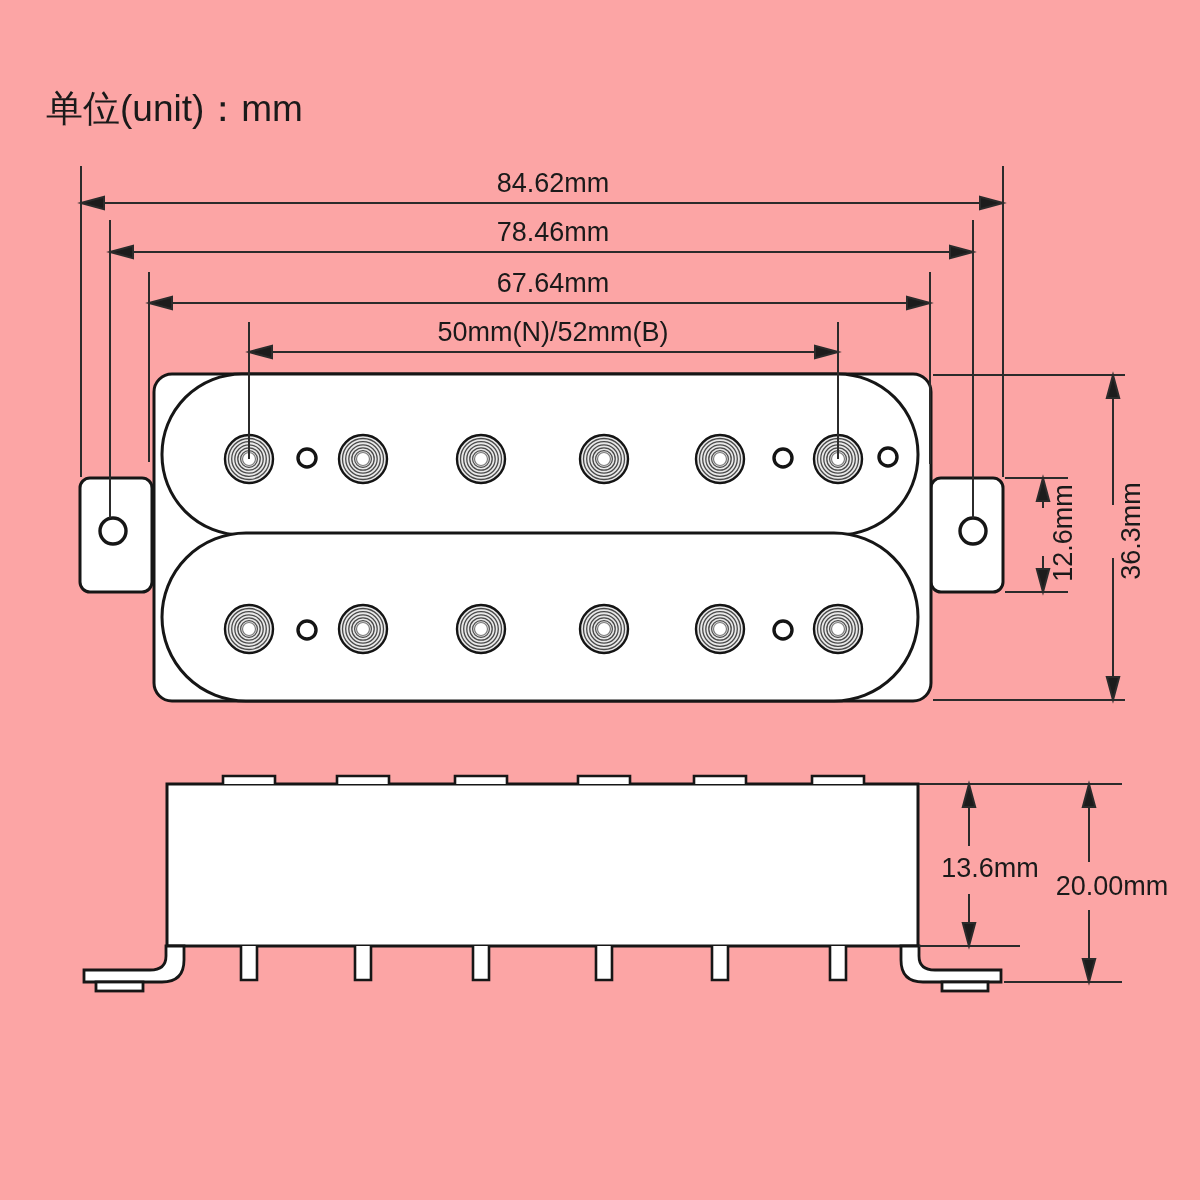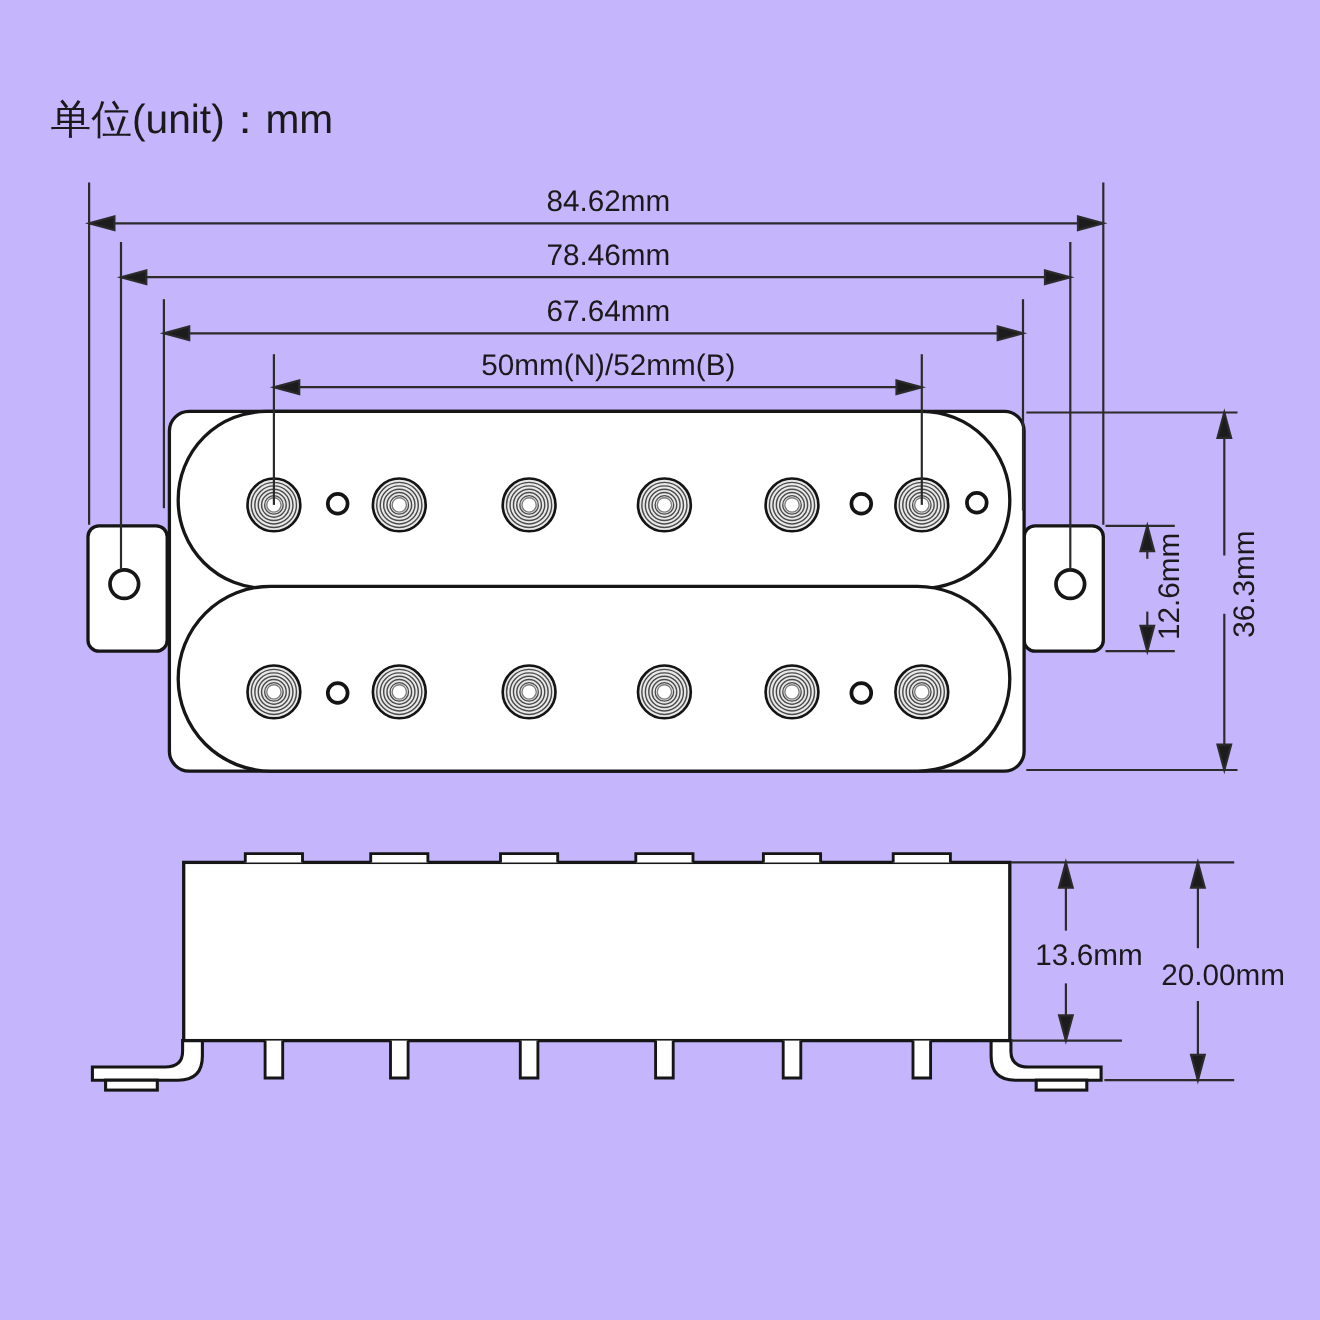--- a/index.html
+++ b/index.html
@@ -1,16 +1,16 @@
 <!DOCTYPE html>
 <html><head>
 <meta charset="utf-8">
 <style>
   html,body{margin:0;padding:0;background:#ffffff;}
-  .stage{position:relative;width:1200px;height:1200px;background:#c4b5fd;overflow:hidden;
+  .stage{position:relative;width:1200px;height:1200px;background:#fca5a5;overflow:hidden;
          font-family:"Liberation Sans", sans-serif;}
   svg{display:block;}
   text{font-family:"Liberation Sans", sans-serif;fill:#1a1a1a;}
   .dim-label{font-size:27px;}
   .title-label{font-size:37px;}
 </style>
 </head>
 <body>
 
 <div class="stage">

